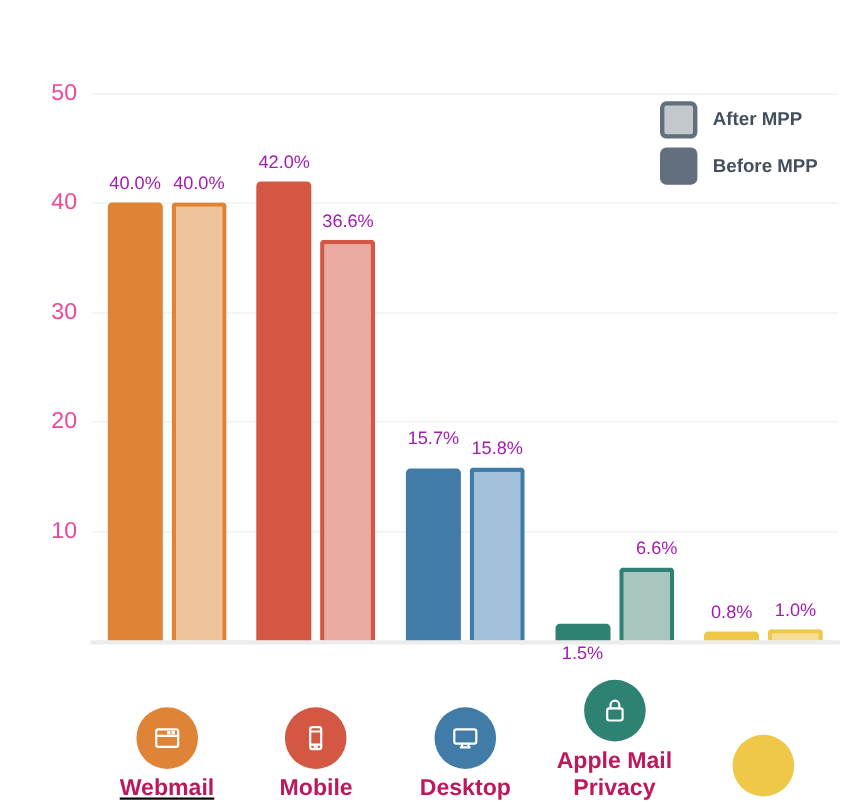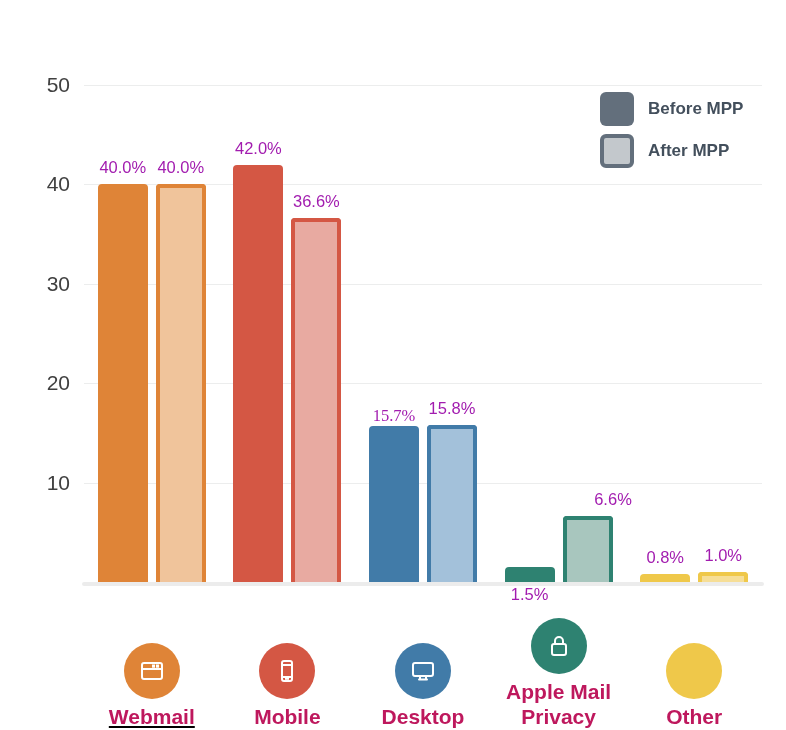--- a/index.html
+++ b/index.html
@@ -58,21 +58,21 @@
     width: 682px;
     height: 4px;
     background: #ececec;
     border-radius: 2px;
   }
 
   .ytick {
     position: absolute;
     right: 794px; 
     font-size: 21px;
-    color: #404040;
+    color: #ec4899;
     text-align: right;
     width: 46px;
     transform: translateY(-50%);
   }
 
   
   .bar {
     position: absolute;
     bottom: 0;
     box-sizing: border-box;
@@ -188,61 +188,60 @@
           <svg width="28" height="28" viewBox="0 0 28 28">
             <rect x="9" y="4" width="10" height="20" rx="2" stroke="#ffffff" fill="none" stroke-width="2" stroke-linejoin="round" stroke-linecap="round"></rect>
             <line x1="9" y1="8" x2="19" y2="8" stroke="#ffffff" fill="none" stroke-width="2" stroke-linejoin="round" stroke-linecap="round"></line>
             <line x1="9" y1="20" x2="19" y2="20" stroke="#ffffff" fill="none" stroke-width="2" stroke-linejoin="round" stroke-linecap="round"></line>
             <rect x="12" y="20.6" width="4" height="2.2" fill="#ffffff" stroke="none"></rect>
           </svg>
         </div>
         <div class="cat-label">Mobile</div>
       </div>
       <div class="bar" style="width: 50px; height: 156.058px; left: 285px; bottom: 3px; background: rgb(65, 123, 168);"></div>
-      <div class="bar-label" style="left: 310px; top: 336px; font-family: Liberation Serif, serif;">15.7%</div>
+      <div class="bar-label" style="left: 310px; top: 320px;">15.7%</div>
       <div class="bar after" style="width: 50px; height: 157.052px; left: 343px; bottom: 3px; background: rgb(163, 193, 218); border-color: rgb(65, 123, 168);"></div>
       <div class="bar-label" style="left: 368px; top: 328.948px;">15.8%</div>
       <div class="cat" style="left: 339px; bottom: -145px;">
         <div class="cat-icon" style="background: rgb(65, 123, 168);">
           <svg width="28" height="28" viewBox="0 0 28 28">
             <rect x="4" y="6" width="20" height="13" rx="2" stroke="#ffffff" fill="none" stroke-width="2" stroke-linejoin="round" stroke-linecap="round"></rect>
             <line x1="11" y1="19" x2="11" y2="22" stroke="#ffffff" fill="none" stroke-width="2" stroke-linejoin="round" stroke-linecap="round"></line>
             <line x1="17" y1="19" x2="17" y2="22" stroke="#ffffff" fill="none" stroke-width="2" stroke-linejoin="round" stroke-linecap="round"></line>
             <line x1="10" y1="22.5" x2="18" y2="22.5" stroke="#ffffff" fill="none" stroke-width="2" stroke-linejoin="round" stroke-linecap="round"></line>
           </svg>
         </div>
         <div class="cat-label">Desktop</div>
       </div>
       <div class="bar" style="width: 50px; height: 14.91px; left: 420.6px; bottom: 3px; background: rgb(46, 130, 113);"></div>
       <div class="bar-label" style="left: 445.6px; top: 471.09px; margin-top: 44px;">1.5%</div>
       <div class="bar after" style="width: 50px; height: 65.604px; left: 478.6px; bottom: 3px; background: rgb(168, 198, 190); border-color: rgb(46, 130, 113);"></div>
-      <div class="bar-label" style="left: 529px; top: 420.396px;">6.6%</div>
+      <div class="bar-label" style="left: 513px; top: 420.396px;">6.6%</div>
       <div class="cat" style="left: 474.6px; bottom: -145px;">
         <div class="cat-icon" style="background: rgb(46, 130, 113);">
           <svg width="28" height="28" viewBox="0 0 28 28">
             <rect x="7" y="12" width="14" height="11" rx="2" stroke="#ffffff" fill="none" stroke-width="2" stroke-linejoin="round" stroke-linecap="round"></rect>
             <path d="M10 12 V9 a4 4 0 0 1 8 0 v3" stroke="#ffffff" fill="none" stroke-width="2" stroke-linejoin="round" stroke-linecap="round"></path>
           </svg>
         </div>
         <div class="cat-label">Apple Mail Privacy</div>
       </div>
       <div class="bar" style="width: 50px; height: 7.952px; left: 556.2px; bottom: 3px; background: rgb(239, 200, 74);"></div>
       <div class="bar-label" style="left: 581.2px; top: 478.048px;">0.8%</div>
       <div class="bar after" style="width: 50px; height: 9.94px; left: 614.2px; bottom: 3px; background: rgb(246, 222, 151); border-color: rgb(239, 200, 74);"></div>
       <div class="bar-label" style="left: 639.2px; top: 476.06px;">1.0%</div>
       <div class="cat" style="left: 610.2px; bottom: -145px;">
         <div class="cat-icon" style="background: rgb(239, 200, 74);"></div>
-        <div class="cat-label">Other</div>
       </div>
     </div>
 
   <div class="legend" id="legend">
+      <div class="legend-row">
+        <div class="legend-swatch after"></div>
+        <div class="legend-text">After MPP</div>
+      </div>
       <div class="legend-row">
         <div class="legend-swatch before"></div>
         <div class="legend-text">Before MPP</div>
       </div>
-      <div class="legend-row">
-        <div class="legend-swatch after"></div>
-        <div class="legend-text">After MPP</div>
-      </div>
     </div>
 
 </div>
 
 </body></html>

